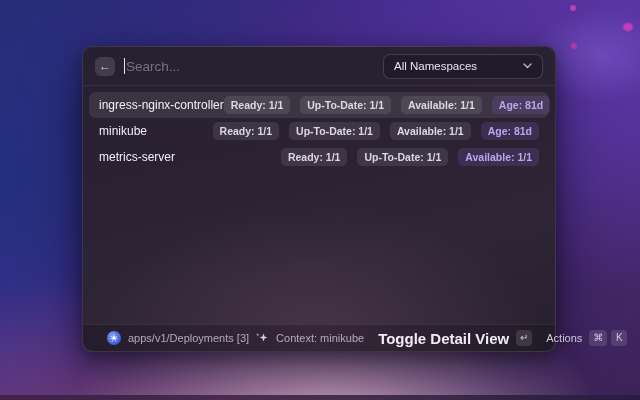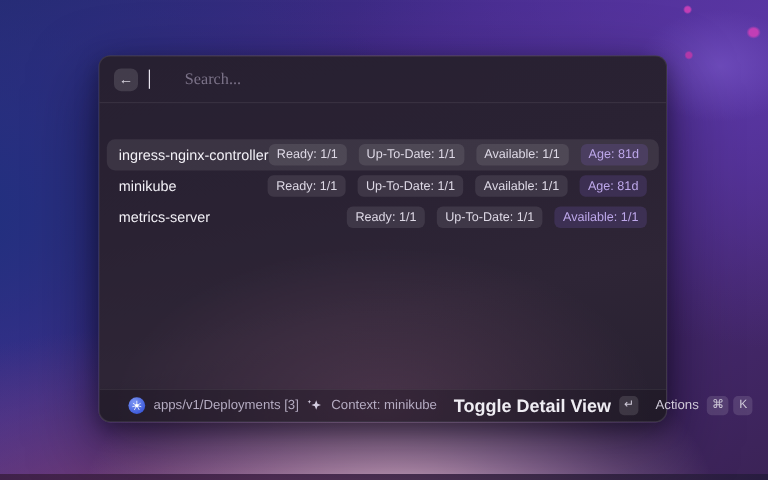--- a/index.html
+++ b/index.html
@@ -39,42 +39,42 @@
   .back-btn {
     width:20px; height:19px; border-radius:6px; flex:0 0 20px;
     background:rgba(255,255,255,0.13);
     display:flex; align-items:center; justify-content:center;
     color:#d6d2dd; font-size:12px; line-height:1; cursor:default;
   }
   .search-wrap { flex:1; display:flex; align-items:center; min-width:0; }
   .caret { width:1px; height:16px; background:#e9e6f0; margin-right:1px; }
   .search-input {
     flex:1; background:transparent; border:none; outline:none;
-    font-family:Liberation Serif, serif; font-size:13.5px;
-    color:#eceaf1; caret-color:#fff;margin-left:28px;
+    font-family:Liberation Sans, sans-serif; font-size:13.5px;
+    color:#eceaf1; caret-color:#fff;
   }
   .search-input::placeholder { color:#7b7288; }
   .dropdown {
     width:160px; height:25px; flex:0 0 160px;
     border:1px solid rgba(255,255,255,0.16); border-radius:7px;
     background:rgba(12,8,22,0.25);
     display:flex; align-items:center; justify-content:space-between;
     padding:0 10px; cursor:default;
   }
   .dropdown-label { font-size:11.5px; color:#e9e6ef; }
   .hdr-divider { height:1px; background:rgba(255,255,255,0.07); flex:0 0 1px; }
   
   .list { flex:1; padding:6px 6px 0 6px; overflow:hidden; }
   .row {
     height:26px; border-radius:7px; display:flex; align-items:center;
     justify-content:space-between; padding:0 10px; cursor:default;
   }
-  .row.selected { background:rgba(255,255,255,0.085);margin-top:24px; }
+  .row.selected { background:rgba(255,255,255,0.085); }
   .row-name { font-size:12px; color:#f2f0f6; white-space:nowrap; }
-  .row-badges { display:flex; gap:10px; align-items:center; }
+  .row-badges { display:flex; gap:10px; align-items:center;font-weight:bold; }
   .badge {
     font-size:10.5px; line-height:1; padding:4px 7px; border-radius:5px;
     background:rgba(255,255,255,0.095); color:#ddd8e5; white-space:nowrap;
   }
   .badge:last-child { background:rgba(150,110,240,0.16); color:#bda7ea; }
   
   .ftr {
     flex:0 0 27px; height:27px;
     border-top:1px solid rgba(255,255,255,0.07);
     background:rgba(22,16,30,0.35);
@@ -107,20 +107,26 @@
 
 <div class="window">
 
   <div class="hdr">
     <div class="back-btn">
       <span>←</span>
     </div>
     <div class="search-wrap">
       <div class="caret"></div>
       <input class="search-input" type="text" placeholder="Search..." style="">
+    </div>
+    <div class="dropdown">
+      <span class="dropdown-label">All Namespaces</span>
+      <svg width="9" height="6" viewBox="0 0 9 6">
+        <path d="M1 1 L4.5 4.5 L8 1" stroke="#b9b3c4" stroke-width="1.4" fill="none" stroke-linecap="round"></path>
+      </svg>
     </div>
   </div>
 
   <div class="hdr-divider"></div>
 
   <div class="list">
       <div class="row selected">
     <span class="row-name">ingress-nginx-controller</span>
     <span class="row-badges">
           <span class="badge">Ready: 1/1</span>

